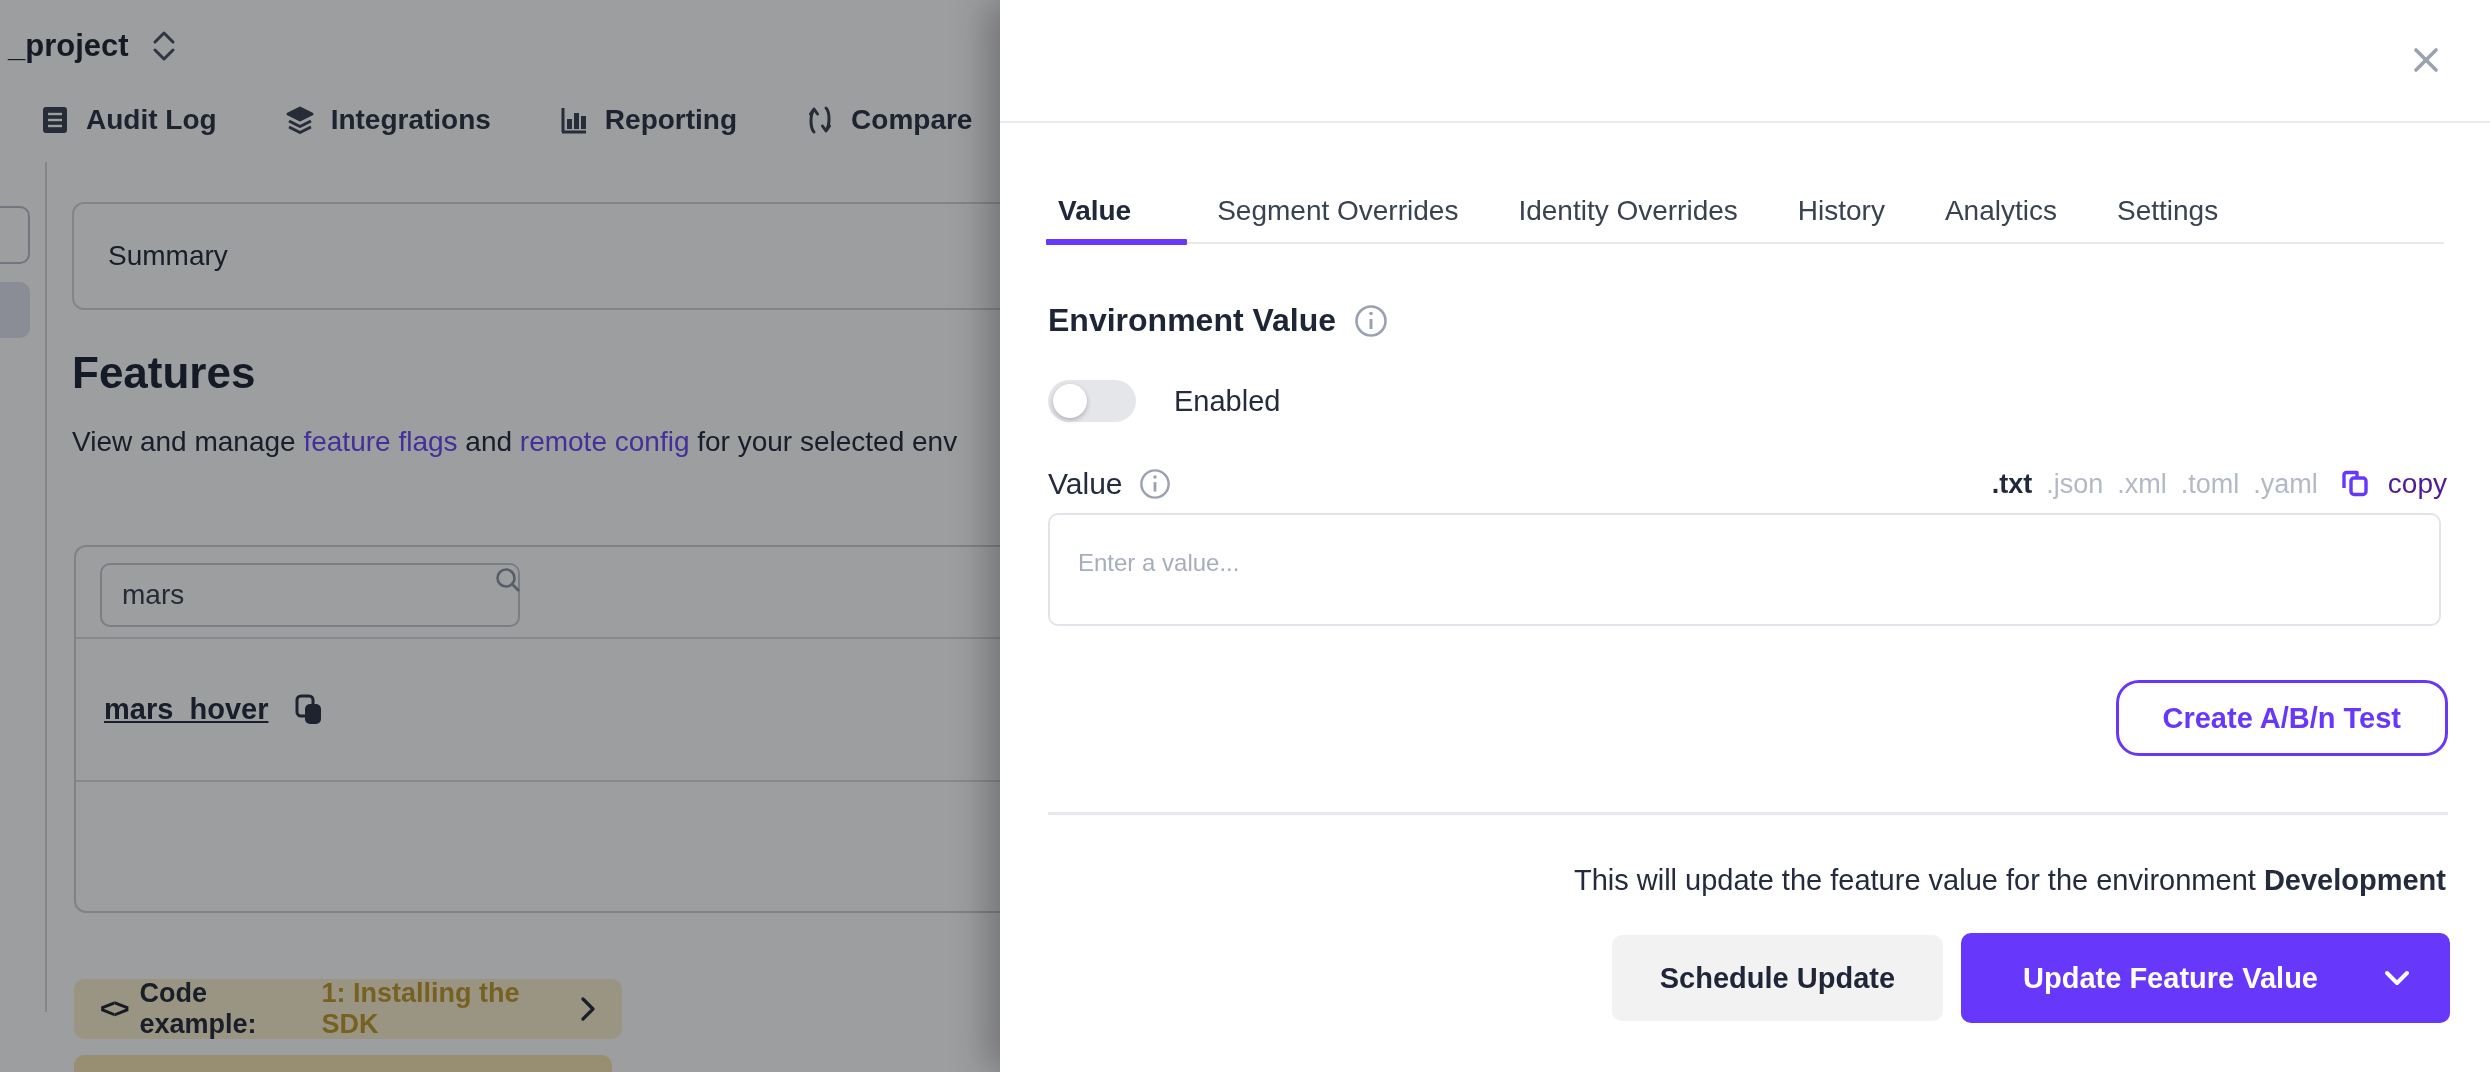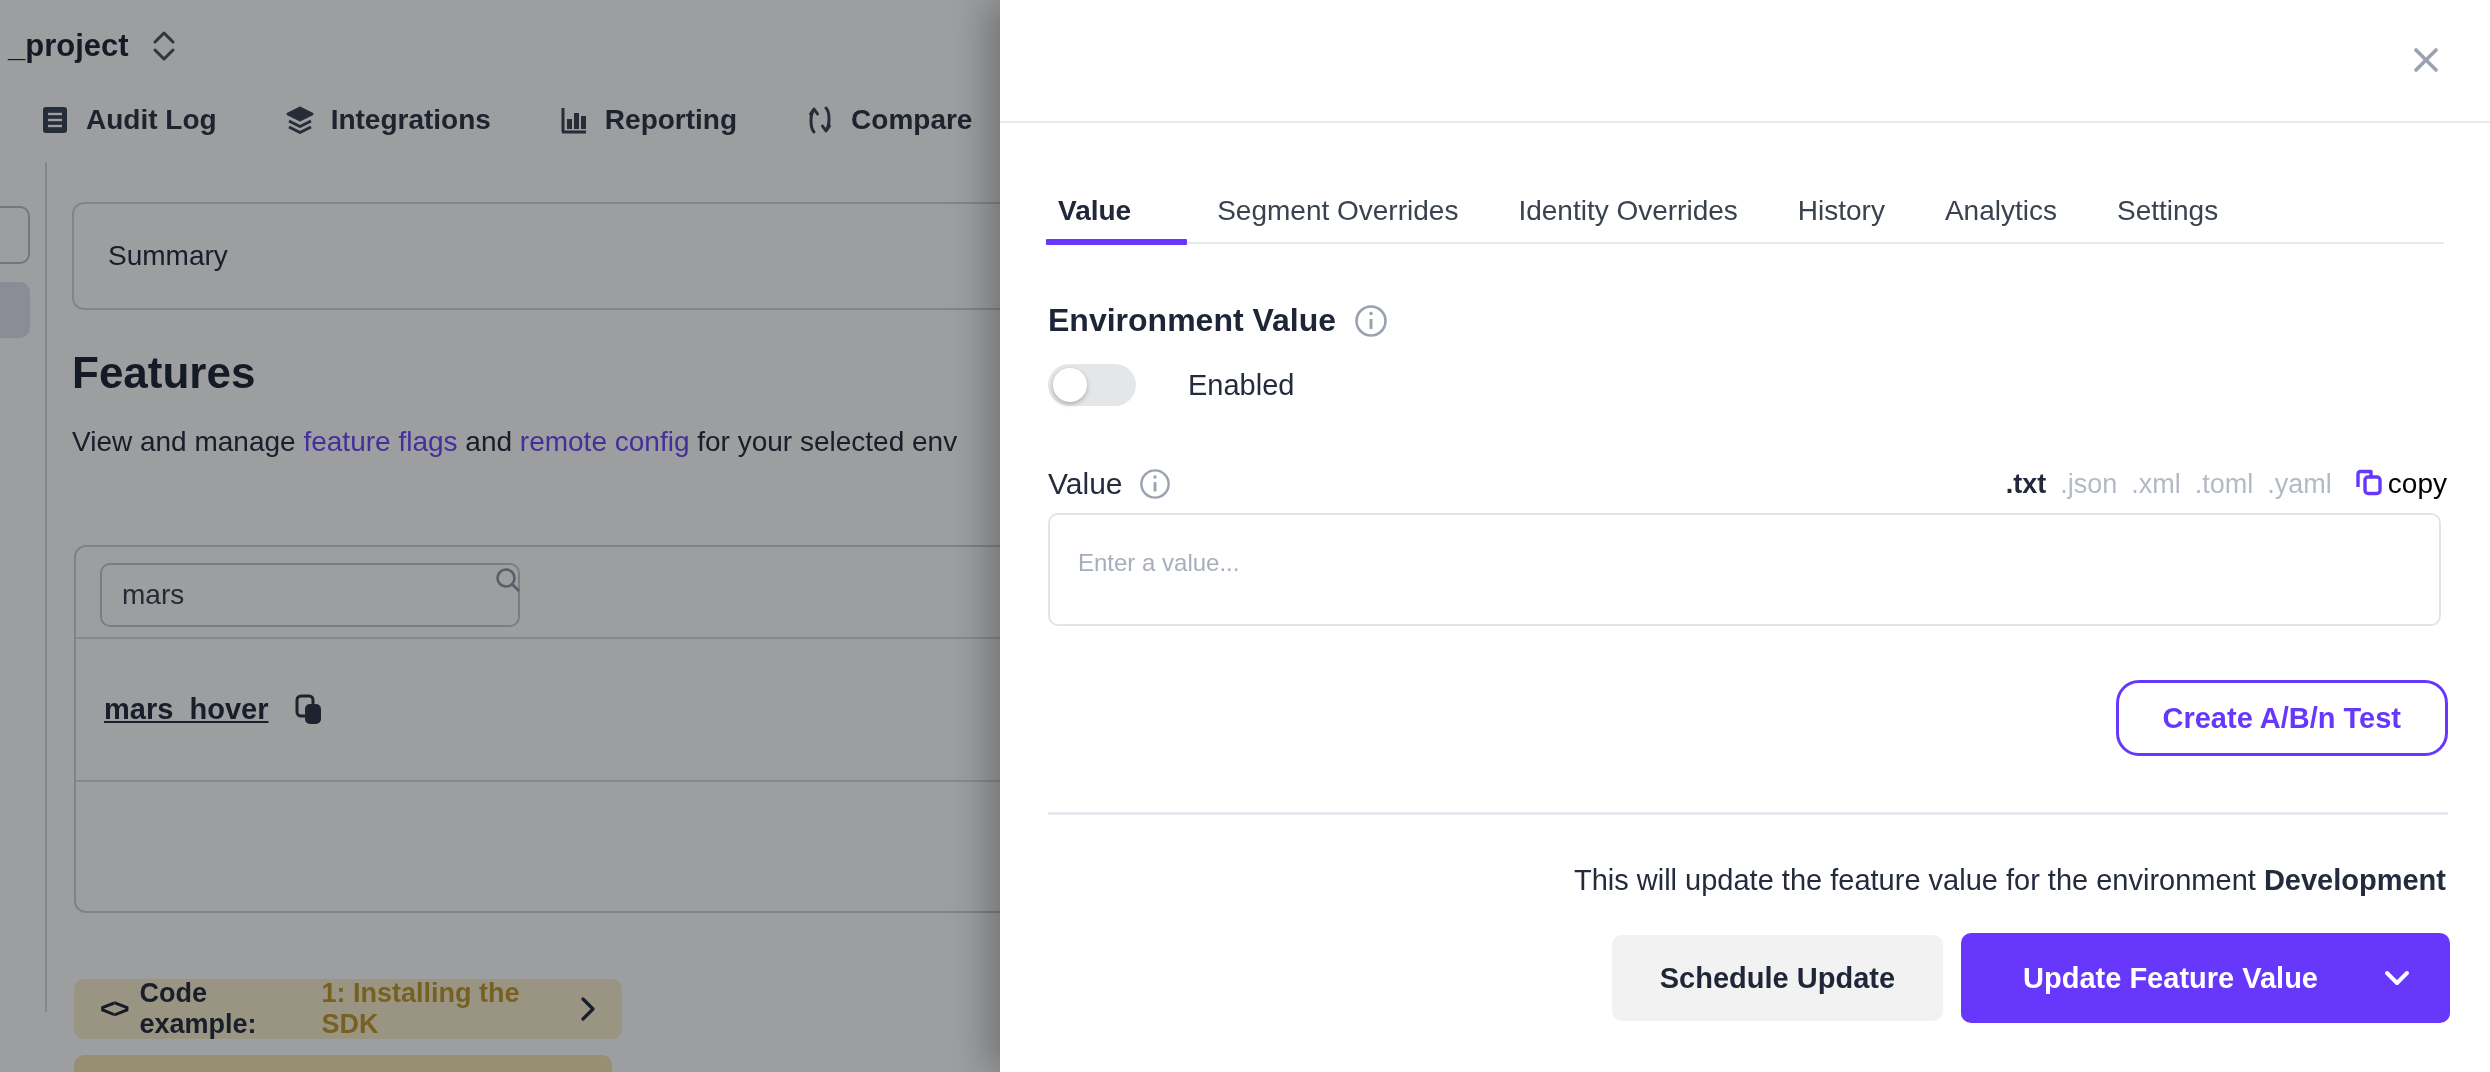--- a/index.html
+++ b/index.html
@@ -66,32 +66,32 @@
   .tabs { position:absolute; left:46px; right:46px; top:178px; height:66px; display:flex; }
   .tabs::after { content:""; position:absolute; left:0; right:0; bottom:0; height:2px; background:#e8e8ed; }
   .tab { position:relative; padding:0 30px; display:flex; align-items:center; font-size:28px; color:#39424f; cursor:pointer; }
   .tab.first { padding:0 56px 0 12px; }
   .tab.active { font-weight:700; color:#20283a; }
   .tab.active::after { content:""; position:absolute; left:0; right:0; bottom:-1px; height:6px; background:#6837fc; z-index:2; border-radius:1px; }
 
   .section-heading { position:absolute; left:48px; top:302px; display:flex; align-items:center; gap:18px; }
   .section-heading b { font-size:32px; font-weight:800; color:#1d2536; }
 
-  .toggle-row { position:absolute; left:48px; top:364px; display:flex; align-items:center; gap:52px; }
+  .toggle-row { position:absolute; left:48px; top:380px; display:flex; align-items:center; gap:38px; }
   .toggle { width:88px; height:42px; border-radius:21px; background:#e5e6ea; position:relative; cursor:pointer; }
   .toggle .knob { position:absolute; left:5px; top:4px; width:34px; height:34px; border-radius:50%; background:#fff;
     box-shadow:0 2px 5px rgba(0,0,0,0.25); }
   .toggle-label { font-size:29px; color:#232b3d; }
 
   .value-row { position:absolute; left:48px; right:43px; top:462px; height:44px; display:flex; align-items:center; }
   .value-label { display:flex; align-items:center; gap:16px; font-size:30px; color:#232b3d; }
   .fmt-group { margin-left:auto; display:flex; align-items:center; gap:14px; font-size:27px; }
   .fmt-active { font-weight:700; color:#20283a; cursor:pointer; }
   .fmt { color:#b3bac6; cursor:pointer; }
-  .copy-link { display:flex; align-items:flex-start; gap:4px; color:#000000; font-size:28px; cursor:pointer; margin-left:8px; }
+  .copy-link { display:flex; align-items:center; gap:18px; color:#4c1d95; font-size:28px; cursor:pointer; margin-left:8px; }
 
   .value-input { position:absolute; left:48px; right:49px; top:513px; height:113px;
     border:2px solid #e3e4e9; border-radius:10px; font-family:inherit; font-size:24px; color:#39414f;
     padding:34px 28px; resize:none; outline:none; }
   .value-input::placeholder { color:#a7aebb; }
 
   .abn-btn { position:absolute; right:42px; top:680px; height:76px; padding:0 44px;
     background:#fff; border:3px solid #6837fc; border-radius:23px; color:#6837fc;
     font-size:29px; font-weight:700; font-family:inherit; cursor:pointer; }
 

